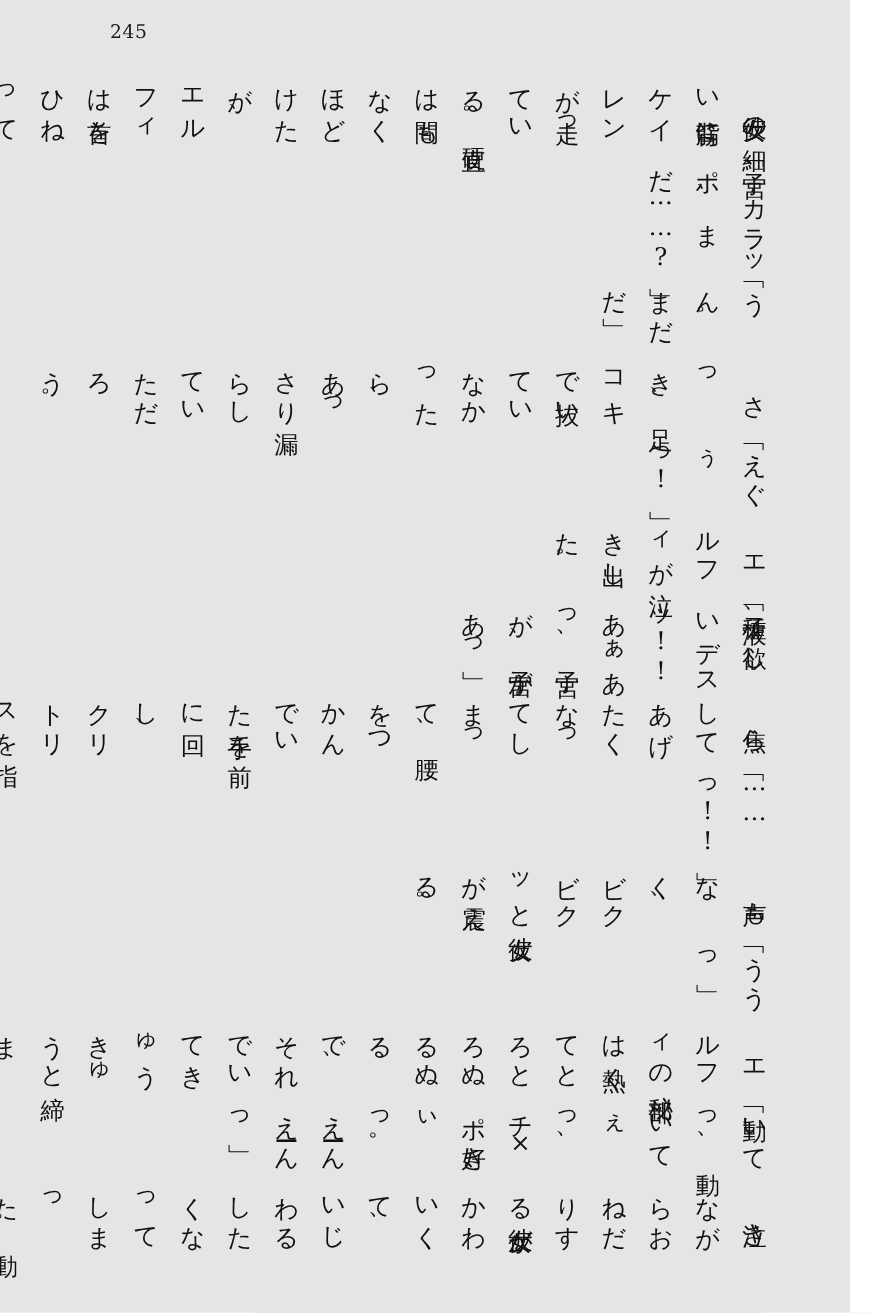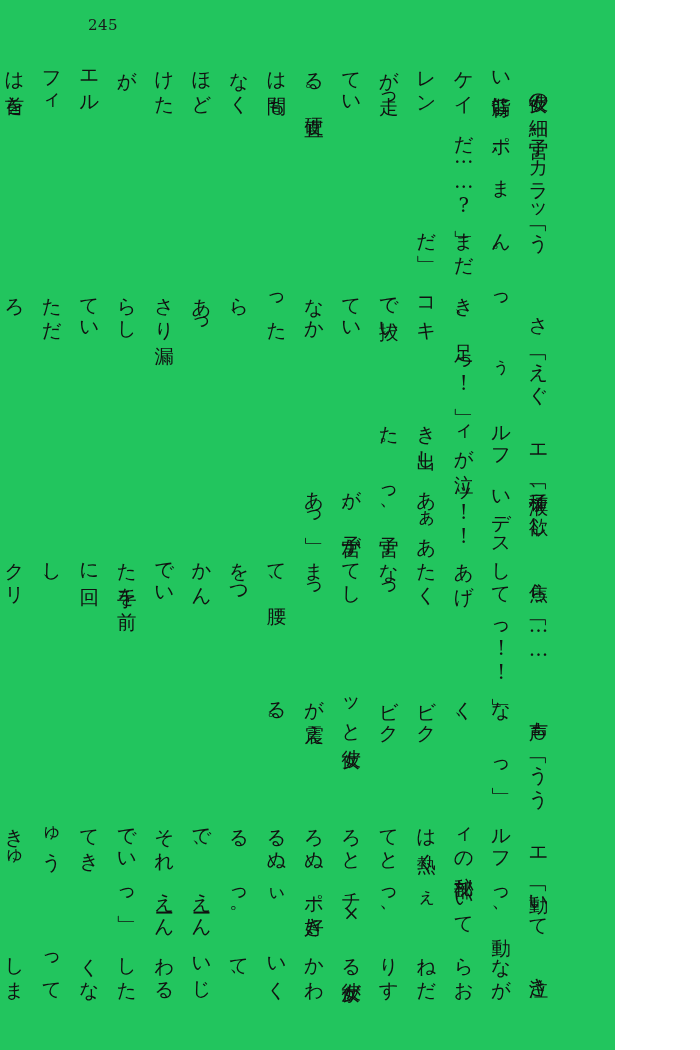--- a/index.html
+++ b/index.html
@@ -9,24 +9,24 @@
   }
   body {
     width: 700px;
     height: 1050px;
     overflow: hidden;
     font-family: "DejaVu Serif", "Liberation Serif", serif;
     color: #111111;
   }
   .page {
     position: relative;
-    width: 615px;
+    width: 680px;
     height: 1050px;
     box-sizing: border-box;
-    background: #22c55e;
+    background: #e5e5e5;
   }
   .page-number {
     position: absolute;
     top: 16px;
     left: 88px;
     font-size: 15px;
     letter-spacing: 0.5px;
     color: #1a1a1a;
     font-family: "DejaVu Serif", "Liberation Serif", serif;
   }

